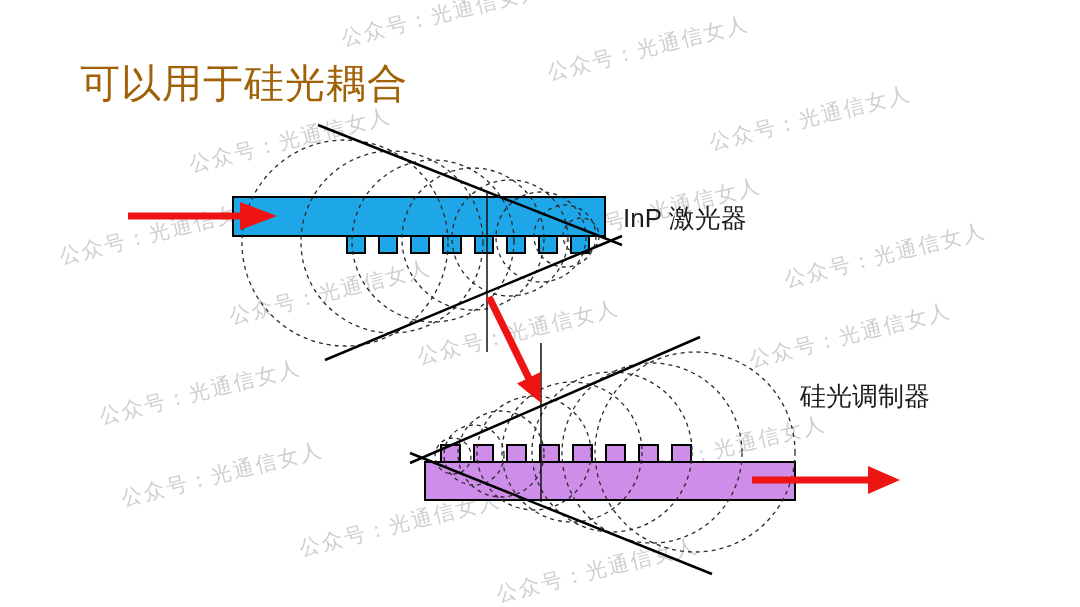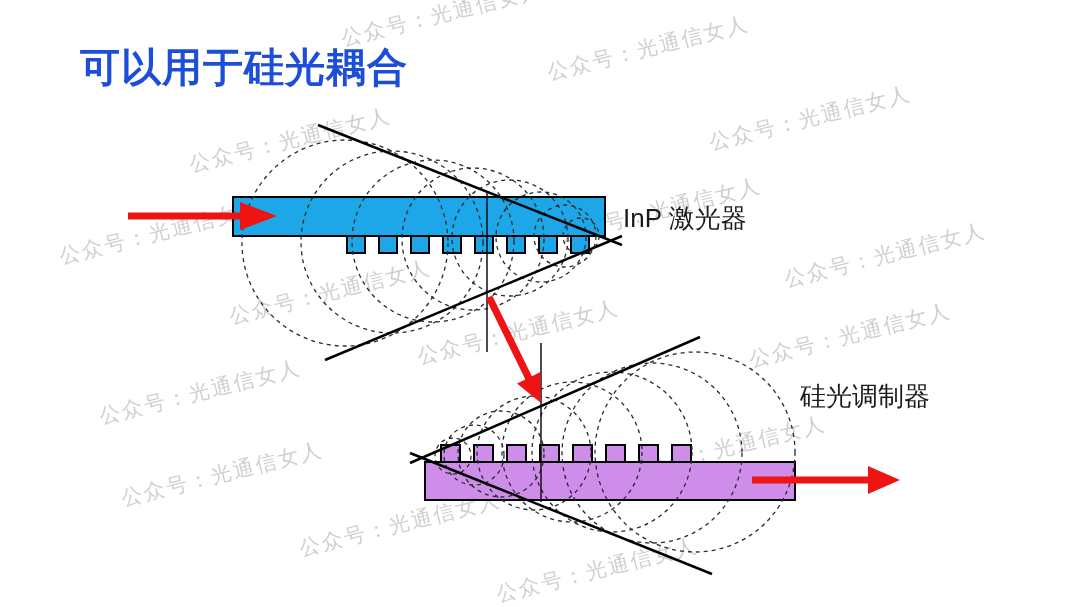--- a/index.html
+++ b/index.html
@@ -1,22 +1,22 @@
 <!DOCTYPE html>
 <html style="--wm: #cfcfcf;"><head>
 <meta charset="utf-8">
 <style>
   html,body{margin:0;padding:0;background:#fff;}
   .stage{
     position:relative;width:1080px;height:607px;background:#fff;overflow:hidden;
     font-family:"Liberation Sans","DejaVu Sans",sans-serif;
   }
   .title{
-    position:absolute;left:80px;top:40px;
-    font-size:40px;font-weight:bold;color:#1d4ed8;letter-spacing:1px;
+    position:absolute;left:80px;top:56px;
+    font-size:40px;font-weight:normal;color:#a16207;letter-spacing:1px;
     white-space:nowrap;
   }
   .diagram-label{
     position:absolute;font-size:26px;color:#1a1a1a;white-space:nowrap;
   }
   .label-laser{left:623px;top:201px;}
   .label-modulator{left:791px;top:379px;margin-left:9px;}
   .watermark{
     position:absolute;color:var(--wm,#cfcfcf);font-size:21px;letter-spacing:2px;
     white-space:nowrap;transform:translate(-50%,-50%) rotate(-14deg);

